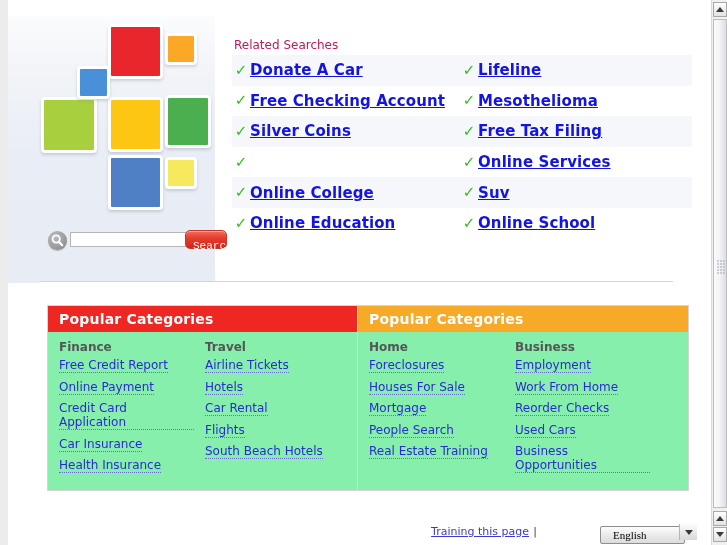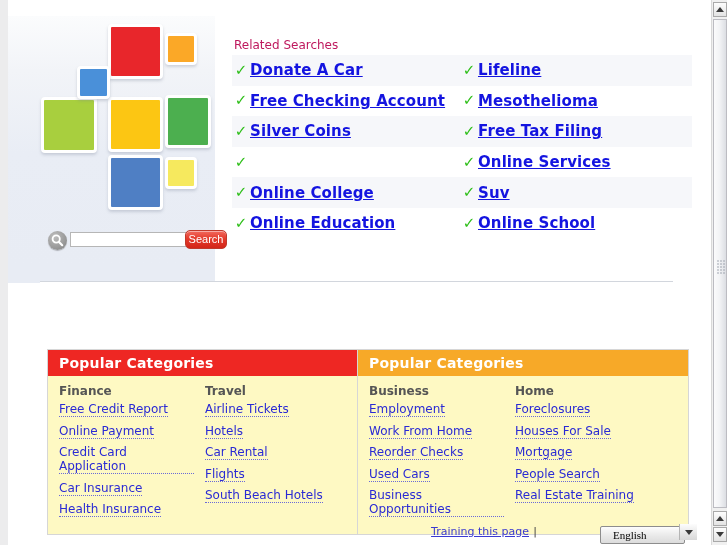--- a/index.html
+++ b/index.html
@@ -92,28 +92,28 @@
     outline: none;
   }
   #search-button {
     position: absolute;
     left: 137px; top: -1px;
     width: 42px; height: 19px;
     border-radius: 5px;
     border: 1px solid #c0392b;
     background: linear-gradient(to bottom, #f26a5e 0%, #e43b2c 45%, #d32518 100%);
     color: #ffffff;
-    font-family: Liberation Sans, sans-serif;
+    font-family: Liberation Mono, monospace;
     font-size: 11px;
     line-height: 17px;
     text-align: center;
     cursor: pointer;
     box-shadow: inset 0 1px 0 rgba(255,255,255,0.45);
     box-sizing: border-box;
-    padding: 0;
+    padding: 7px;
   }
 
   
   #related-title {
     position: absolute;
     left: 234px; top: 38px;
     color: #be185d;
     font-size: 12px;
   }
   #links-grid {
@@ -159,24 +159,23 @@
     width: 633px; height: 1px;
     background: #d2d6dd;
     border-bottom: 1px solid #ffffff;
   }
 
   
   .cat-panel {
     position: absolute;
     top: 305px;
     width: 332px;
-    background: #fef9c3;
+    background: #86efac;
     border: 1px solid #d6d6d6;
     box-sizing: border-box;
-    margin-top: 44px;
   }
   #cat-panel-1 { left: 47px; }
   #cat-panel-2 { left: 357px; }
   .cat-head {
     height: 26px;
     line-height: 26px;
     padding-left: 11px;
     color: #ffffff;
     font-size: 14px;
     font-weight: bold;
@@ -431,37 +430,37 @@
             <a class="cat-link">South Beach Hotels</a>
           </div>
       </div>
     </div>
   </div>
 
   <div class="cat-panel" id="cat-panel-2">
     <div class="cat-head" style="background: rgb(247, 169, 40);">Popular Categories</div>
     <div class="cat-body">
       <div class="cat-col">
+        <div class="cat-col-title">Home</div>
+        <div class="cat-links">
+            <a class="cat-link">Foreclosures</a>
+            <a class="cat-link">Houses For Sale</a>
+            <a class="cat-link">Mortgage</a>
+            <a class="cat-link">People Search</a>
+            <a class="cat-link">Real Estate Training</a>
+          </div>
+      </div>
+      <div class="cat-col">
         <div class="cat-col-title">Business</div>
         <div class="cat-links">
             <a class="cat-link">Employment</a>
             <a class="cat-link">Work From Home</a>
             <a class="cat-link">Reorder Checks</a>
             <a class="cat-link">Used Cars</a>
             <a class="cat-link">Business Opportunities</a>
-          </div>
-      </div>
-      <div class="cat-col">
-        <div class="cat-col-title">Home</div>
-        <div class="cat-links">
-            <a class="cat-link">Foreclosures</a>
-            <a class="cat-link">Houses For Sale</a>
-            <a class="cat-link">Mortgage</a>
-            <a class="cat-link">People Search</a>
-            <a class="cat-link">Real Estate Training</a>
           </div>
       </div>
     </div>
   </div>
 
   <div id="footer">
     <span id="bookmark-link">Training this page</span>
     <span id="bookmark-sep">|</span>
     <div id="lang-wrap">
       <select id="lang-select"><option value="English">English</option></select>

